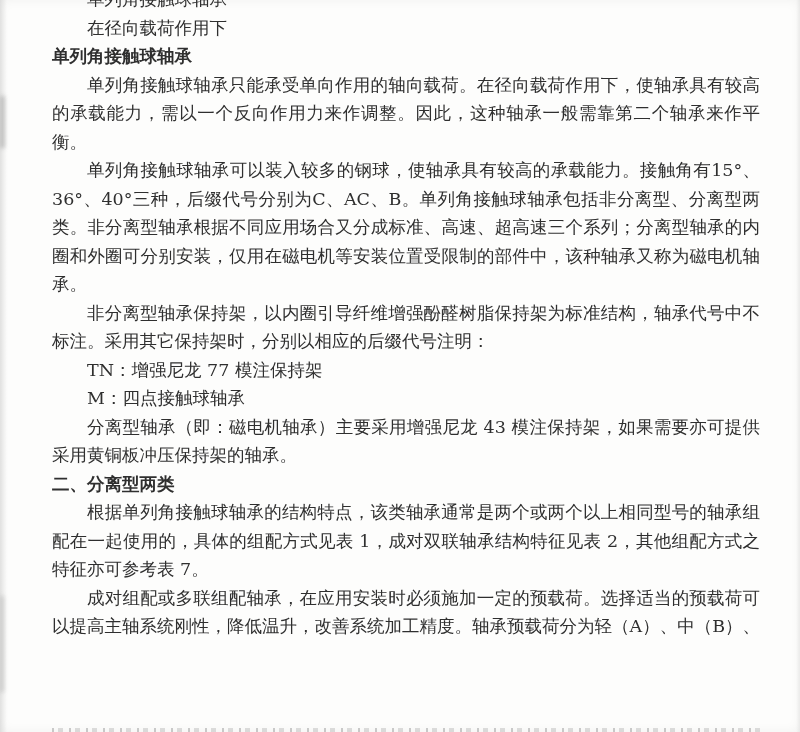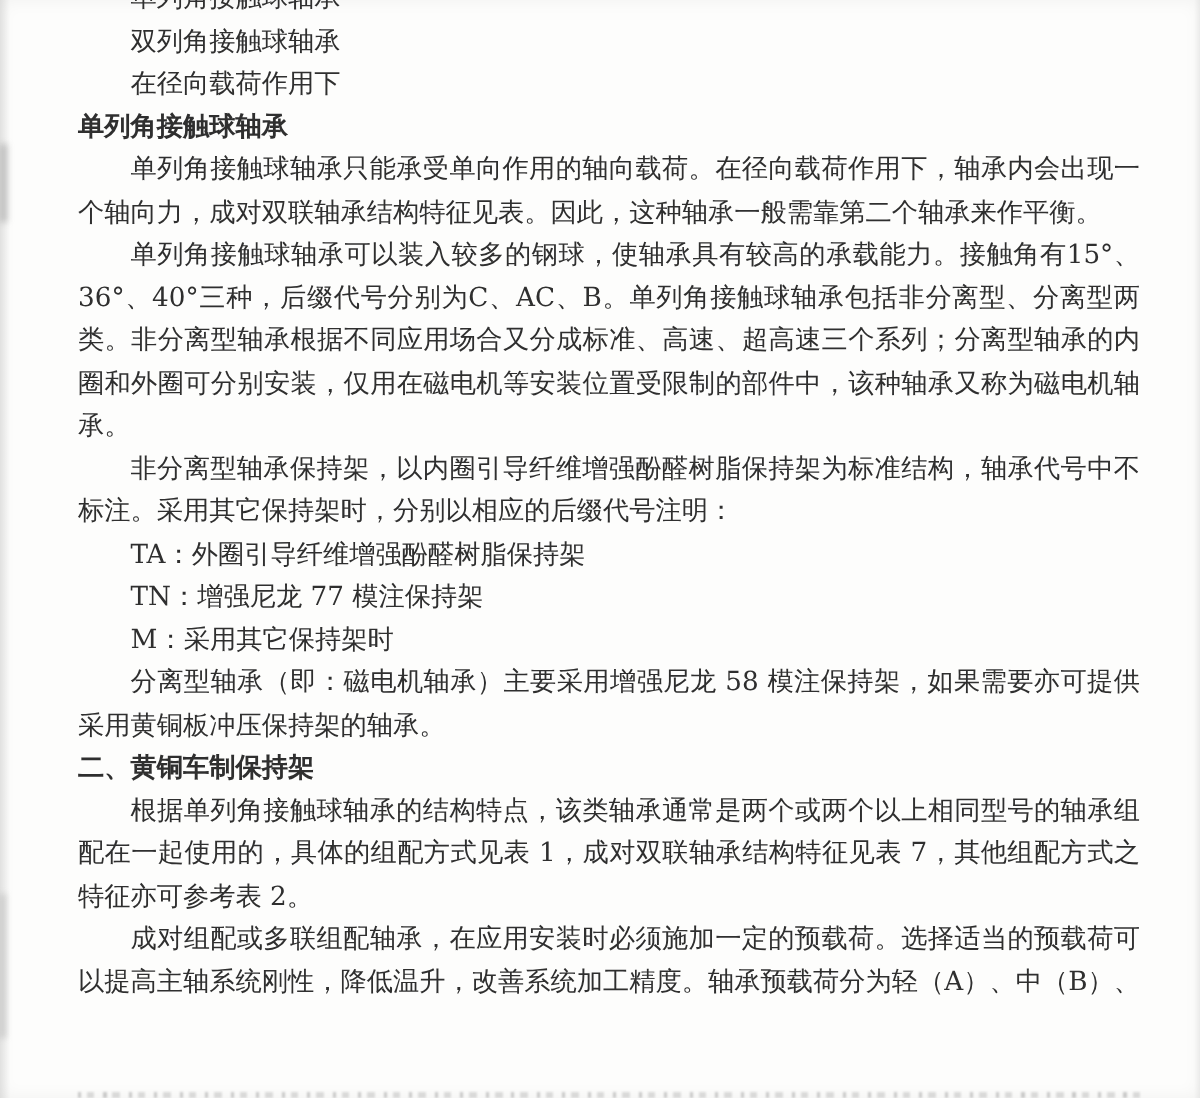--- a/index.html
+++ b/index.html
@@ -85,32 +85,30 @@
     opacity: 0.55;
   }
 </style>
 </head>
 <body>
 
 <div class="page">
 
   <div class="content">
     <div class="toc-item">单列角接触球轴承</div>
-    <div class="toc-item">双列角接触球轴承</div>
     <div class="toc-item">在径向载荷作用下</div>
     <div class="heading">单列角接触球轴承</div>
-    <div class="para">单列角接触球轴承只能承受单向作用的轴向载荷。在径向载荷作用下，轴承内会出现一个轴向力，成对双联轴承结构特征见表。因此，这种轴承一般需靠第二个轴承来作平衡。</div>
+    <div class="para">单列角接触球轴承只能承受单向作用的轴向载荷。在径向载荷作用下，使轴承具有较高的承载能力，需以一个反向作用力来作调整。因此，这种轴承一般需靠第二个轴承来作平衡。</div>
     <div class="para">单列角接触球轴承可以装入较多的钢球，使轴承具有较高的承载能力。接触角有15°、36°、40°三种，后缀代号分别为C、AC、B。单列角接触球轴承包括非分离型、分离型两类。非分离型轴承根据不同应用场合又分成标准、高速、超高速三个系列；分离型轴承的内圈和外圈可分别安装，仅用在磁电机等安装位置受限制的部件中，该种轴承又称为磁电机轴承。</div>
     <div class="para">非分离型轴承保持架，以内圈引导纤维增强酚醛树脂保持架为标准结构，轴承代号中不标注。采用其它保持架时，分别以相应的后缀代号注明：</div>
-    <div class="code-item">TA：外圈引导纤维增强酚醛树脂保持架</div>
     <div class="code-item">TN：增强尼龙 77 模注保持架</div>
-    <div class="code-item">M：采用其它保持架时</div>
-    <div class="para">分离型轴承（即：磁电机轴承）主要采用增强尼龙 58 模注保持架，如果需要亦可提供采用黄铜板冲压保持架的轴承。</div>
-    <div class="heading">二、黄铜车制保持架</div>
-    <div class="para">根据单列角接触球轴承的结构特点，该类轴承通常是两个或两个以上相同型号的轴承组配在一起使用的，具体的组配方式见表 1，成对双联轴承结构特征见表 7，其他组配方式之特征亦可参考表 2。</div>
+    <div class="code-item">M：四点接触球轴承</div>
+    <div class="para">分离型轴承（即：磁电机轴承）主要采用增强尼龙 43 模注保持架，如果需要亦可提供采用黄铜板冲压保持架的轴承。</div>
+    <div class="heading">二、分离型两类</div>
+    <div class="para">根据单列角接触球轴承的结构特点，该类轴承通常是两个或两个以上相同型号的轴承组配在一起使用的，具体的组配方式见表 1，成对双联轴承结构特征见表 2，其他组配方式之特征亦可参考表 7。</div>
     <div class="para">成对组配或多联组配轴承，在应用安装时必须施加一定的预载荷。选择适当的预载荷可以提高主轴系统刚性，降低温升，改善系统加工精度。轴承预载荷分为轻（A）、中（B）、</div>
   </div>
 
   <div class="edge-shadow-left"></div>
   <div class="edge-shadow-right"></div>
   <div class="smudge-a"></div>
   <div class="smudge-b"></div>
   <div class="cutoff-line-bottom"></div>
 
 </div>

